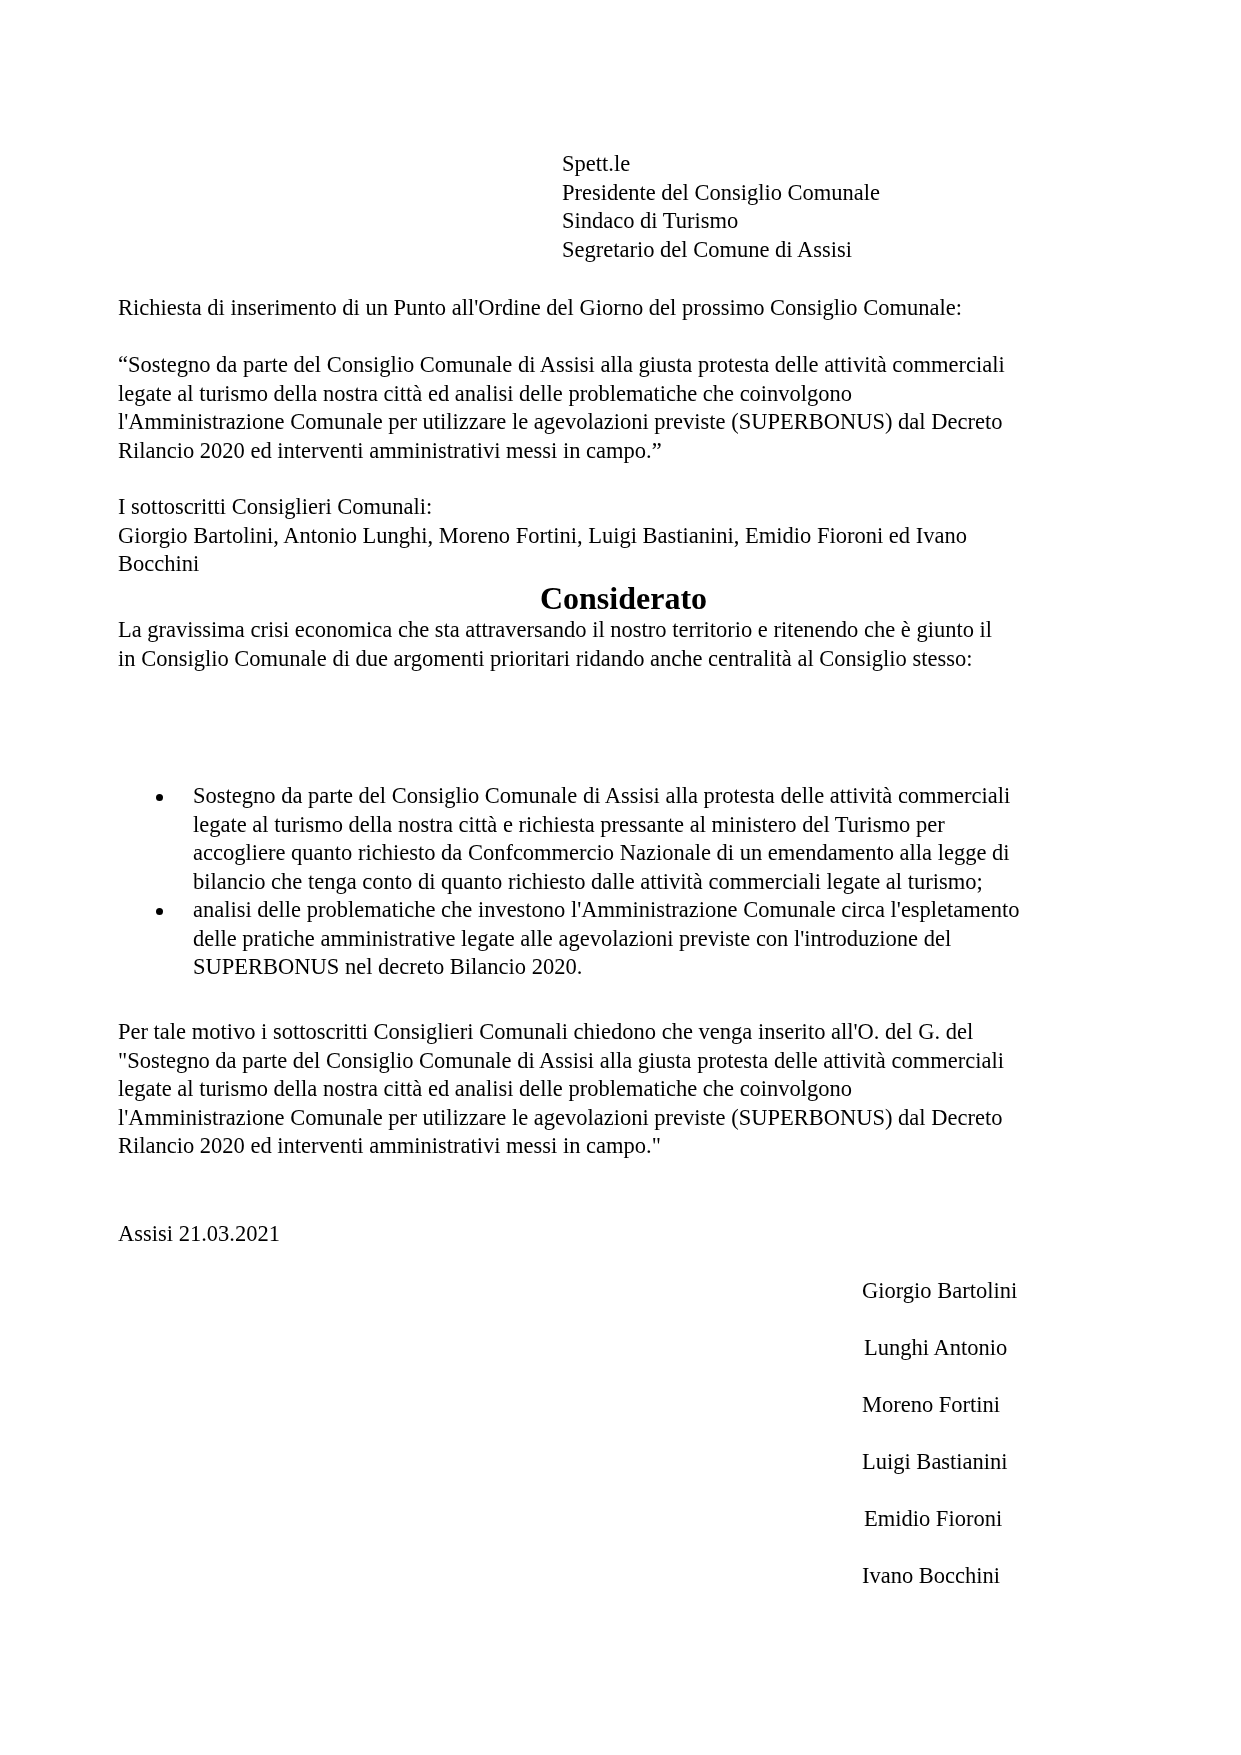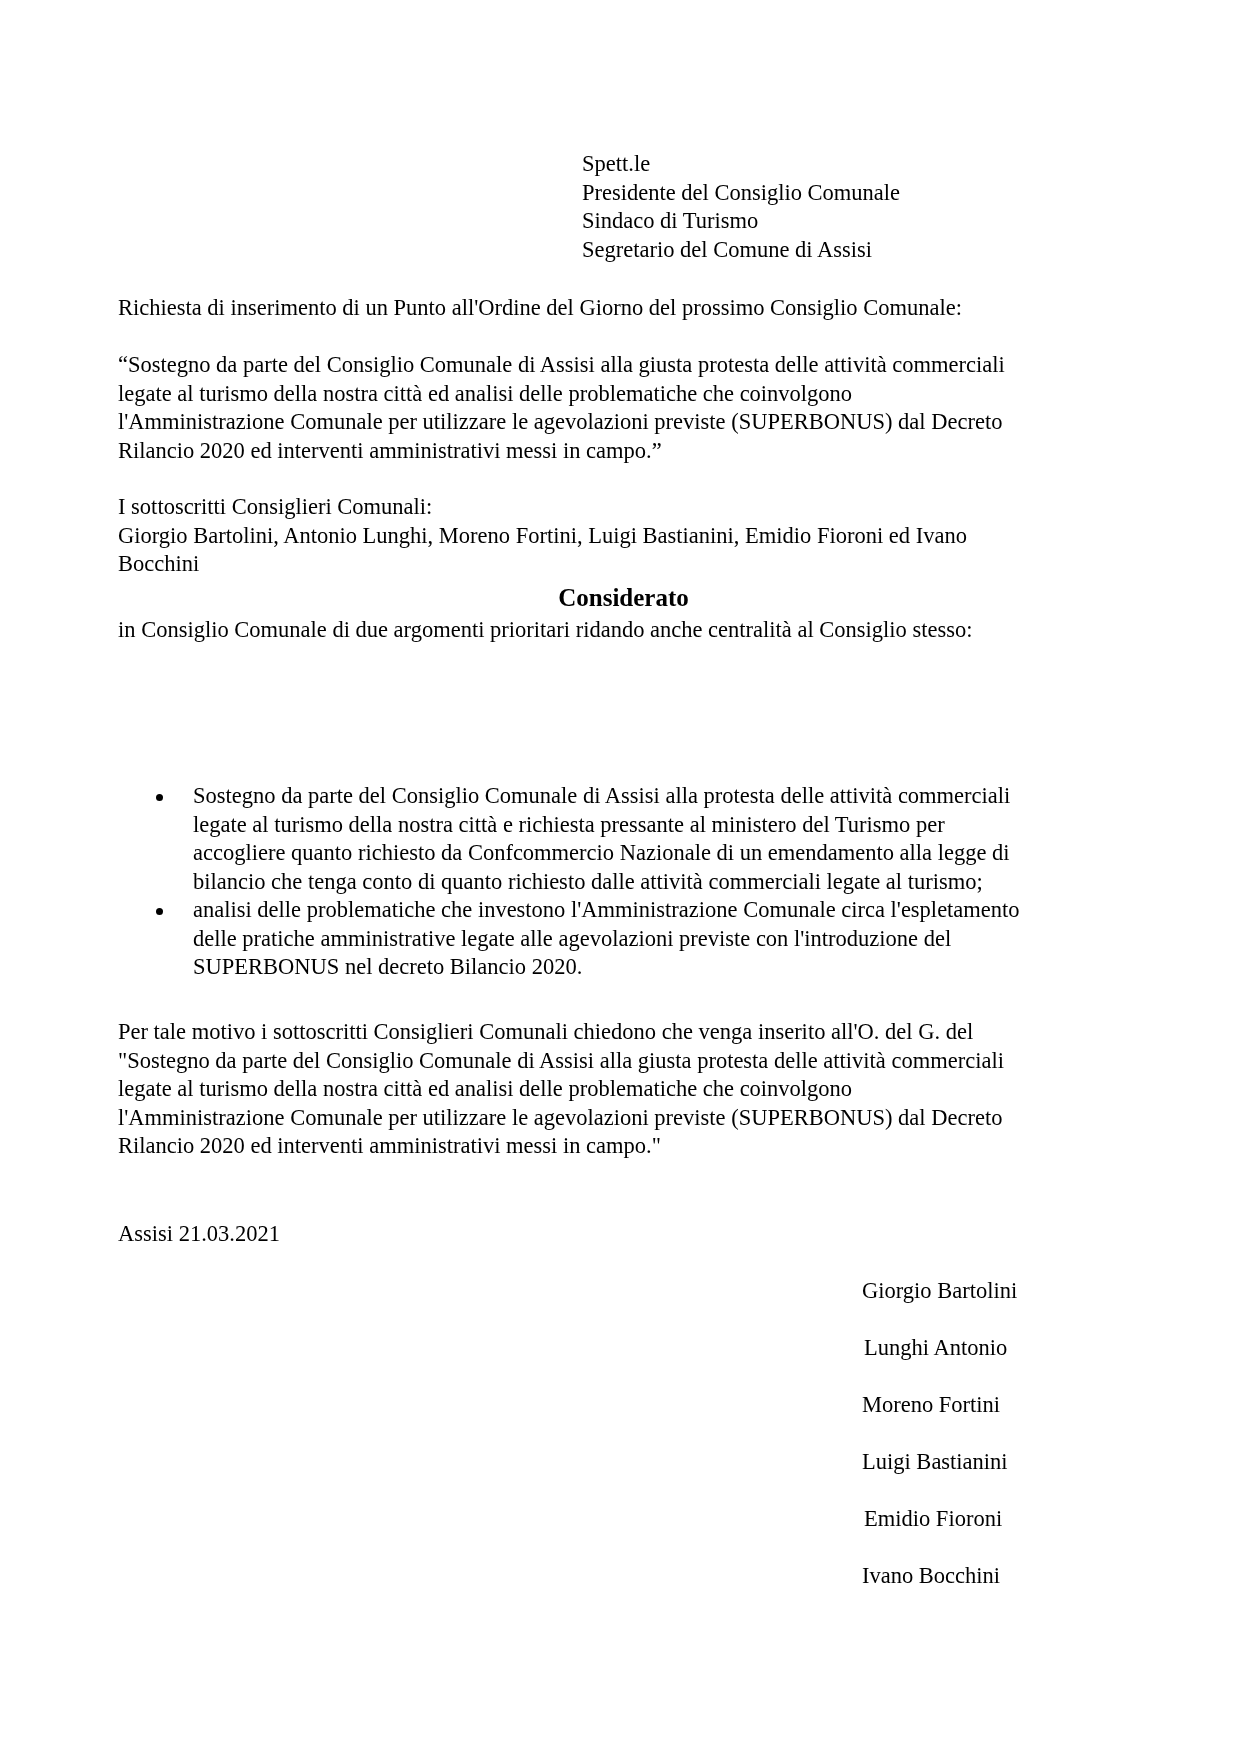--- a/index.html
+++ b/index.html
@@ -3,27 +3,27 @@
   <meta charset="utf-8">
   <style>
     html, body { margin: 0; padding: 0; background: #ffffff; }
     body {
       width: 1241px; height: 1755px; position: relative; overflow: hidden;
       font-family: "Liberation Serif", "DejaVu Serif", serif;
       color: #000000; font-size: 22.5px;
     }
     .abs { position: absolute; }
     .line { line-height: 28.5px; white-space: nowrap; }
-    .addressee { left: 562px; top: 150px; margin-left: 20px; }
+    .addressee { left: 562px; top: 150px; }
     .request { left: 118px; top: 294px; }
     .quote { left: 118px; top: 351px; }
     .signers-intro { left: 118px; top: 493px; }
     .heading {
       left: 0; width: 1241px; top: 583px; text-align: center;
-      font-weight: bold; font-size: 25px; line-height: 30px;
+      font-weight: bold; font-size: 32px; line-height: 30px;
     }
     .heading span { position: relative; left: 3px; }
     .considered { left: 118px; top: 616px; }
     .bullets { left: 118px; top: 758px; margin-top: 24px; }
     .bullet-item { position: relative; padding-left: 75px; }
     .bullet-dot {
       position: absolute; left: 38px; top: 12px; width: 7px; height: 7px;
       border-radius: 50%; background: #000;
     }
     .closing { left: 118px; top: 1018px; }
@@ -53,20 +53,21 @@
   <div class="line">I sottoscritti Consiglieri Comunali:</div>
   <div class="line">Giorgio Bartolini, Antonio Lunghi, Moreno Fortini, Luigi Bastianini, Emidio Fioroni ed Ivano</div>
   <div class="line">Bocchini</div>
 </div>
 
 <div class="abs heading">
   <span>Considerato</span>
 </div>
 
 <div class="abs considered">
+  <div class="line">La gravissima crisi economica che sta attraversando il nostro territorio e ritenendo che è giunto il</div>
   <div class="line">in Consiglio Comunale di due argomenti prioritari ridando anche centralità al Consiglio stesso:</div>
 </div>
 
 <div class="abs bullets">
   <div class="bullet-item">
     <span class="bullet-dot"></span>
     <div class="line">Sostegno da parte del Consiglio Comunale di Assisi alla protesta delle attività commerciali</div>
     <div class="line">legate al turismo della nostra città e richiesta pressante al ministero del Turismo per</div>
     <div class="line">accogliere quanto richiesto da Confcommercio Nazionale di un emendamento alla legge di</div>
     <div class="line">bilancio che tenga conto di quanto richiesto dalle attività commerciali legate al turismo;</div>

